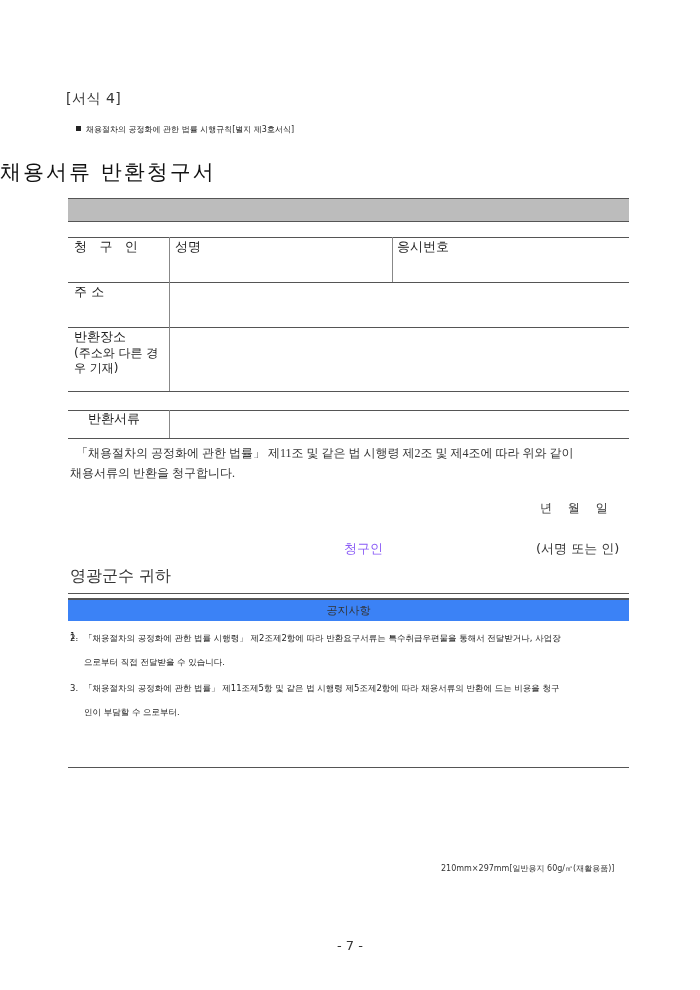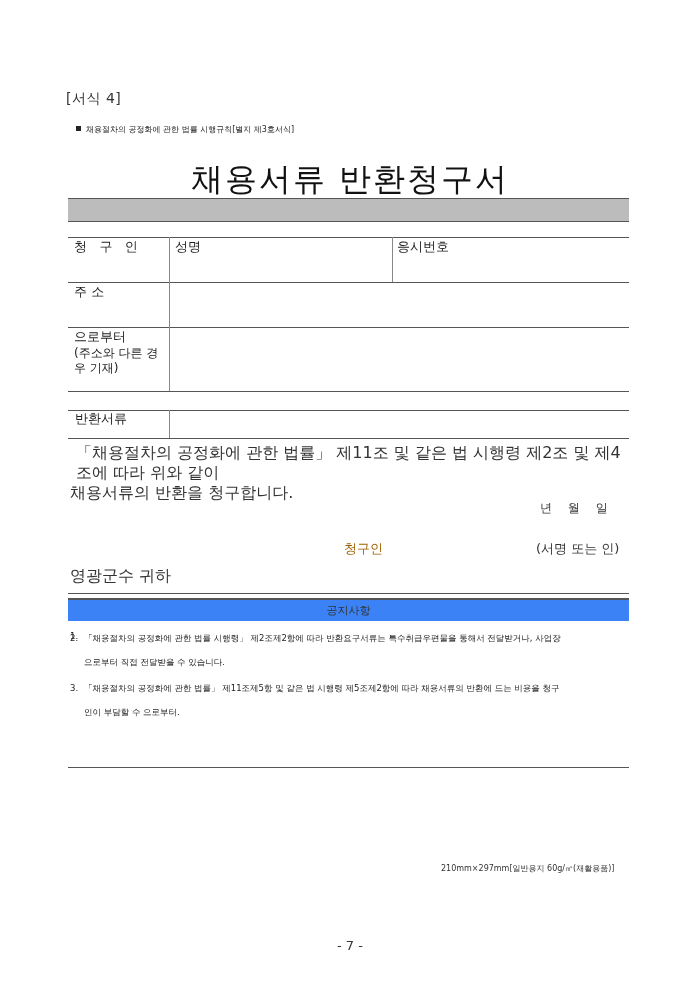--- a/index.html
+++ b/index.html
@@ -3,32 +3,32 @@
 <meta charset="utf-8">
 <style>
   * { box-sizing: border-box; margin: 0; padding: 0; }
   html, body { width: 700px; height: 990px; background: #ffffff; overflow: hidden; }
   body { position: relative; font-family: "DejaVu Sans", "Liberation Sans", sans-serif; color: #222; }
 
   .form-no { position: absolute; left: 66px; top: 90px; font-size: 14px; color: #333; letter-spacing: 0.5px; }
   .basis { position: absolute; left: 76px; top: 124px; font-size: 8px; color: #222; }
   .basis .sq { display: inline-block; width: 5px; height: 5px; background: #222; margin-right: 5px; vertical-align: 1px; }
 
-  .title { position: absolute; left: 0; width: 700px; top: 158px; text-align: center; font-size: 32px; color: #111; letter-spacing: 2px; }
+  .title { position: absolute; left: 0; width: 700px; top: 158px; text-align: left; font-size: 21px; color: #111; letter-spacing: 2px; }
 
   .gray-bar { position: absolute; left: 68px; top: 198px; width: 561px; height: 24px; background: #bcbcbc; border-top: 1.5px solid #555; border-bottom: 1.5px solid #555; }
 
   .hline { position: absolute; left: 68px; width: 561px; height: 0; border-top: 1.5px solid #555; }
   .vline { position: absolute; width: 0; border-left: 1.5px solid #888; }
 
   .cell-label { position: absolute; font-size: 13px; color: #222; line-height: 16px; }
 
-  .decl { position: absolute; left: 70px; top: 443px; width: 560px; font-size: 16px; color: #333; line-height: 20px; }
+  .decl { position: absolute; left: 70px; top: 443px; width: 560px; font-size: 12px; color: #333; line-height: 20px; font-family: Liberation Serif, serif; }
   .date { position: absolute; left: 540px; top: 500px; font-size: 12px; color: #333; word-spacing: 12px; }
-  .claimant { position: absolute; left: 344px; top: 540px; font-size: 13px; color: #a16207; }
+  .claimant { position: absolute; left: 344px; top: 540px; font-size: 13px; color: #8b5cf6; }
   .sign { position: absolute; left: 536px; top: 540px; font-size: 13px; color: #333; }
   .addressee { position: absolute; left: 70px; top: 566px; font-size: 16px; color: #333; text-align: center; }
 
   .notice-top { position: absolute; left: 68px; top: 593px; width: 561px; border-top: 1.5px solid #555; }
   .notice-bar { position: absolute; left: 68px; top: 598px; width: 561px; height: 23px; background: #3b82f6; border-top: 2px solid #555; text-align: center; font-size: 11px; line-height: 21px; color: #333; }
 
   .notice-list { position: absolute; left: 70px; top: 624px; width: 560px; font-size: 8.5px; color: #222; }
   .notice-item { position: relative; padding-left: 14px; line-height: 24px; margin-bottom: 2px; }
   .notice-item .num { position: absolute; left: 0; top: 0; }
   .notice-bottom { position: absolute; left: 68px; top: 767px; width: 561px; border-top: 1.5px solid #555; }
@@ -56,24 +56,24 @@
   <div class="hline" style="top:438px;"></div>
 
   <div class="vline" style="left:169px; top:237px; height:154px;"></div>
   <div class="vline" style="left:169px; top:410px; height:28px;"></div>
   <div class="vline" style="left:392px; top:237px; height:45px;"></div>
 
   <div class="cell-label" style="left:74px; top:239px; white-space:pre;">청   구   인</div>
   <div class="cell-label" style="left:175px; top:239px;">성명</div>
   <div class="cell-label" style="left:397px; top:239px;">응시번호</div>
   <div class="cell-label" style="left:74px; top:284px;">주 소</div>
-  <div class="cell-label" style="left:74px; top:329px;">으로부터</div>
+  <div class="cell-label" style="left:74px; top:329px;">반환장소</div>
   <div class="cell-label" style="left:74px; top:345px; font-size:12px;">(주소와 다른 경</div>
   <div class="cell-label" style="left:74px; top:360px; font-size:12px;">우 기재)</div>
-  <div class="cell-label" style="left:75px; top:411px;">반환서류</div>
+  <div class="cell-label" style="left:88px; top:411px;">반환서류</div>
 
   <div style="position:absolute; left:175px; top:256px; width:210px; height:22px;"></div>
   <div style="position:absolute; left:397px; top:256px; width:228px; height:22px;"></div>
   <div style="position:absolute; left:175px; top:286px; width:450px; height:38px;"></div>
   <div style="position:absolute; left:175px; top:331px; width:450px; height:56px;"></div>
   <div style="position:absolute; left:175px; top:413px; width:450px; height:22px;"></div>
 </div>
 
 <div class="decl">
   <div style="padding-left:6px;">「채용절차의 공정화에 관한 법률」 제11조 및 같은 법 시행령 제2조 및 제4조에 따라 위와 같이</div>

